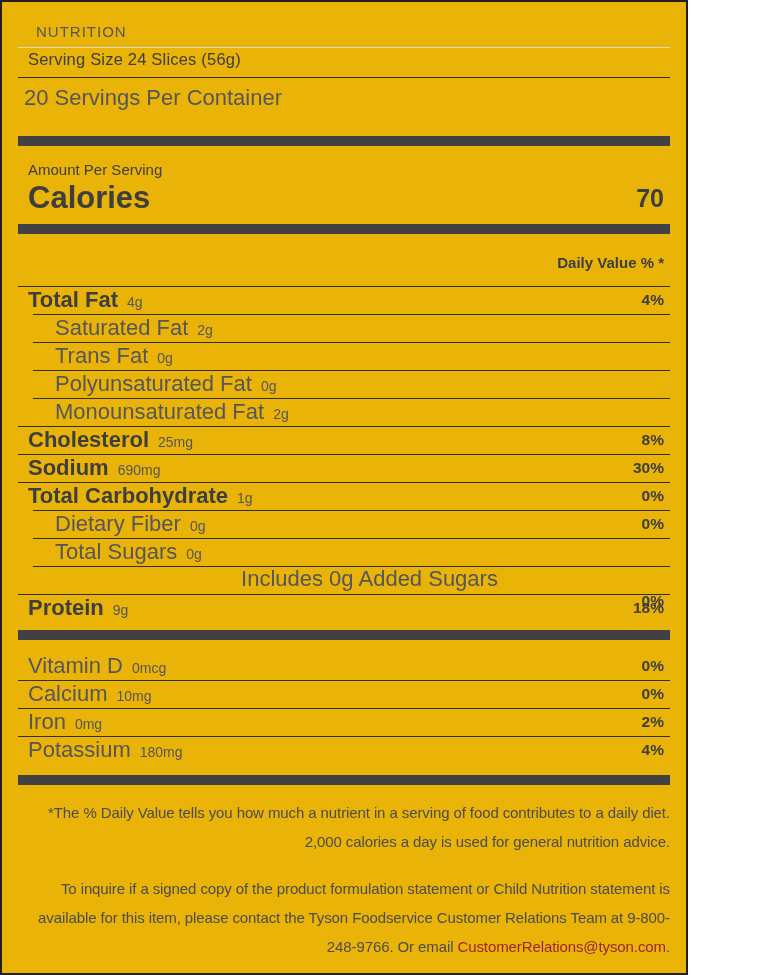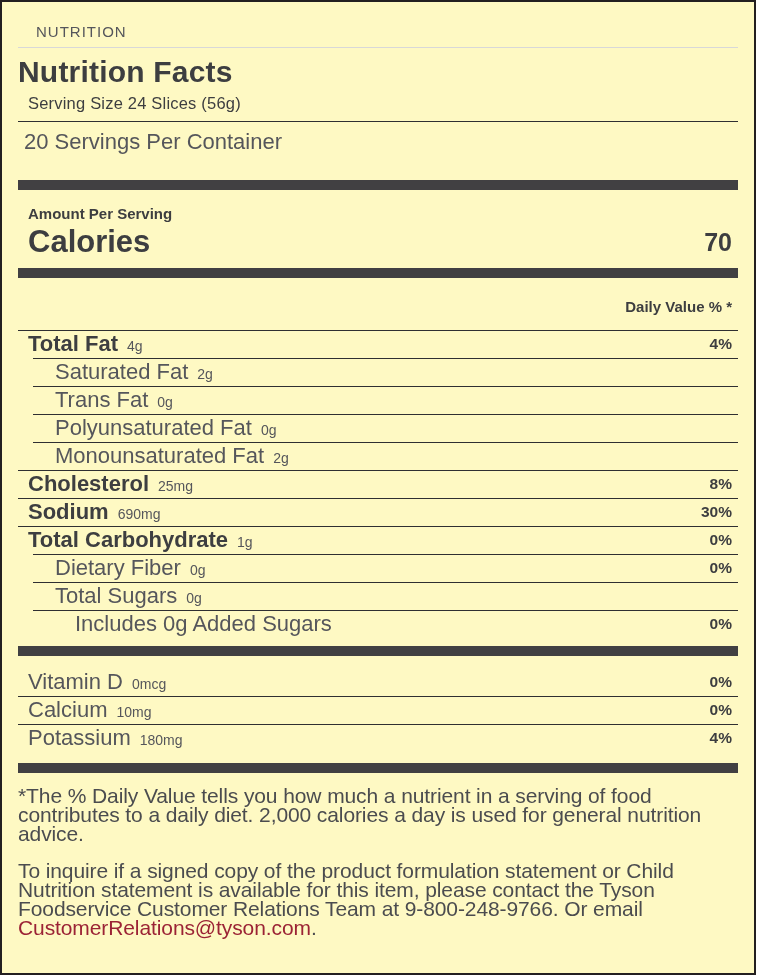--- a/index.html
+++ b/index.html
@@ -11,23 +11,23 @@
     --link:#9b2335;
     --page-border:#231f20;
   }
   *{box-sizing:border-box;margin:0;padding:0;}
   body{
     font-family:"Liberation Sans", sans-serif;
     background:#fff;
     width:772px;
   }
   .panel{
-    width:756px;height:975px;
+    width:688px;height:975px;
     border:2px solid var(--page-border);
-    background:#fef9c3;
+    background:#eab308;
     overflow:hidden;
   }
   .inner{padding:0 16px;}
   .section-label{
     margin-left:18px;
     padding-top:21px;
     font-size:15px;
     letter-spacing:1px;
     color:var(--text-gray);
   }
@@ -44,21 +44,21 @@
     font-size:16.5px;font-weight:normal;color:var(--text-dark);
     margin:2px 0 8px 10px;letter-spacing:.2px;
   }
   .spc{
     font-size:22px;color:var(--text-gray);
     margin:7px 0 25px 6px;
   }
   .bar{height:10px;background:var(--bar);}
   .aps{
     margin:15px 0 0 10px;
-    font-size:15px;font-weight:bold;color:var(--text-dark);
+    font-size:15px;font-weight:normal;color:var(--text-dark);
   }
   .calrow{
     display:flex;align-items:flex-end;
     margin:2px 0 8px 10px;padding-right:6px;
   }
   .cal-label{font-size:31px;font-weight:bold;color:var(--text-dark);line-height:36px;}
   .cal-value{margin-left:auto;font-size:25px;font-weight:bold;color:var(--text-dark);line-height:36px;}
   .dv-header{
     text-align:right;
     padding:13px 6px 15px 0;
@@ -68,47 +68,46 @@
     position:relative;height:28px;
     display:flex;align-items:center;
     padding:0 6px 0 10px;
   }
   .row::before{
     content:"";position:absolute;left:0;right:0;top:0;height:1px;
     background:var(--rule-dark);
   }
   .row.sub{padding-left:37px;}
   .row.sub::before{left:15px;}
-  .row.sub2{padding-left:57px;}
+  .row.sub2{padding-left:57px;flex-direction:column;}
   .row.sub2::before{left:15px;}
   .row.noline::before{display:none;}
   .nm{font-size:22px;color:var(--text-gray);white-space:nowrap;}
   .row.boldname .nm{font-weight:bold;color:var(--text-dark);}
   .amt{font-size:14px;color:var(--text-gray);margin-left:9px;transform:translateY(2px);white-space:nowrap;text-align:right;}
   .dvv{margin-left:auto;font-size:15.5px;font-weight:bold;color:var(--text-dark);}
   .vits{margin-top:12px;}
   .bar3{margin-top:8px;}
   .bar4{margin-top:11px;}
   .fn{
-    font-size:21px;line-height:19px;color:#4b4c4f;
-    margin-top:13px;letter-spacing:-0.1px;
+    font-size:15px;line-height:29px;color:#4b4c4f;
+    margin-top:13px;letter-spacing:-0.1px;text-align:right;
   }
   .fn2{margin-top:18px;}
   .email-link{color:var(--link);text-decoration:none;cursor:pointer;}
 </style>
 </head>
 <body>
 
 <div class="panel">
   <div class="inner">
 
     <div class="section-label">NUTRITION</div>
     <div class="light-rule"></div>
 
-    <h1 class="title">Nutrition Facts</h1>
 
     <div class="serving">Serving Size 24 Slices (56g)</div>
     <div class="dark-rule"></div>
     <div class="spc">20 Servings Per Container</div>
 
     <div class="bar"></div>
 
     <div class="aps">Amount Per Serving</div>
     <div class="calrow">
       <span class="cal-label">Calories</span>
@@ -168,36 +167,46 @@
       <div class="row sub">
         <span class="nm">Total Sugars</span>
         <span class="amt">0g</span>
         <span class="dvv"></span>
       </div>
       <div class="row sub2">
         <span class="nm">Includes 0g Added Sugars</span>
         <span class="amt"></span>
         <span class="dvv">0%</span>
       </div>
+      <div class="row boldname">
+        <span class="nm">Protein</span>
+        <span class="amt">9g</span>
+        <span class="dvv">18%</span>
+      </div>
     </div>
 
     <div class="bar bar3"></div>
 
     <div class="vits">
       <div class="row noline">
         <span class="nm">Vitamin D</span>
         <span class="amt">0mcg</span>
         <span class="dvv">0%</span>
       </div>
       <div class="row">
         <span class="nm">Calcium</span>
         <span class="amt">10mg</span>
         <span class="dvv">0%</span>
       </div>
       <div class="row">
+        <span class="nm">Iron</span>
+        <span class="amt">0mg</span>
+        <span class="dvv">2%</span>
+      </div>
+      <div class="row">
         <span class="nm">Potassium</span>
         <span class="amt">180mg</span>
         <span class="dvv">4%</span>
       </div>
     </div>
 
     <div class="bar bar4"></div>
 
     <p class="fn">*The % Daily Value tells you how much a nutrient in a serving of food contributes to a daily diet. 2,000 calories a day is used for general nutrition advice.</p>
 

